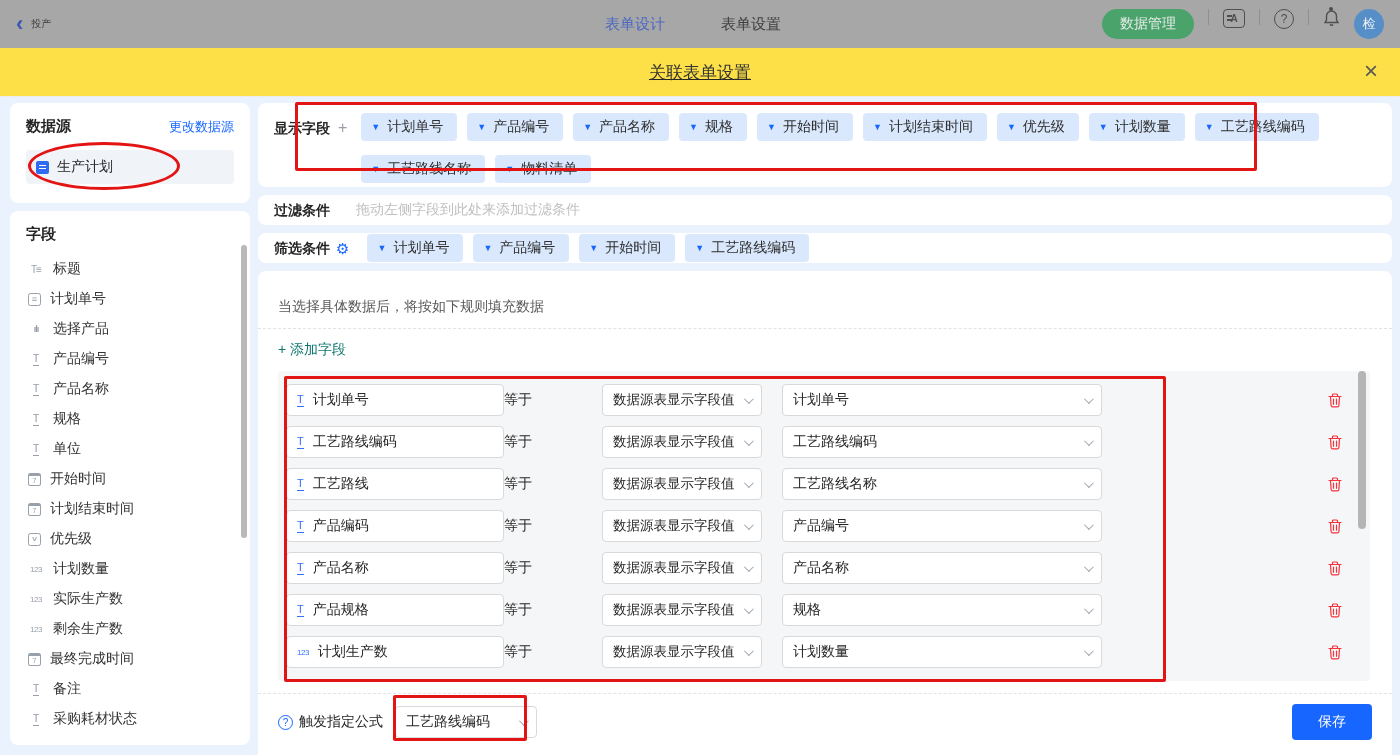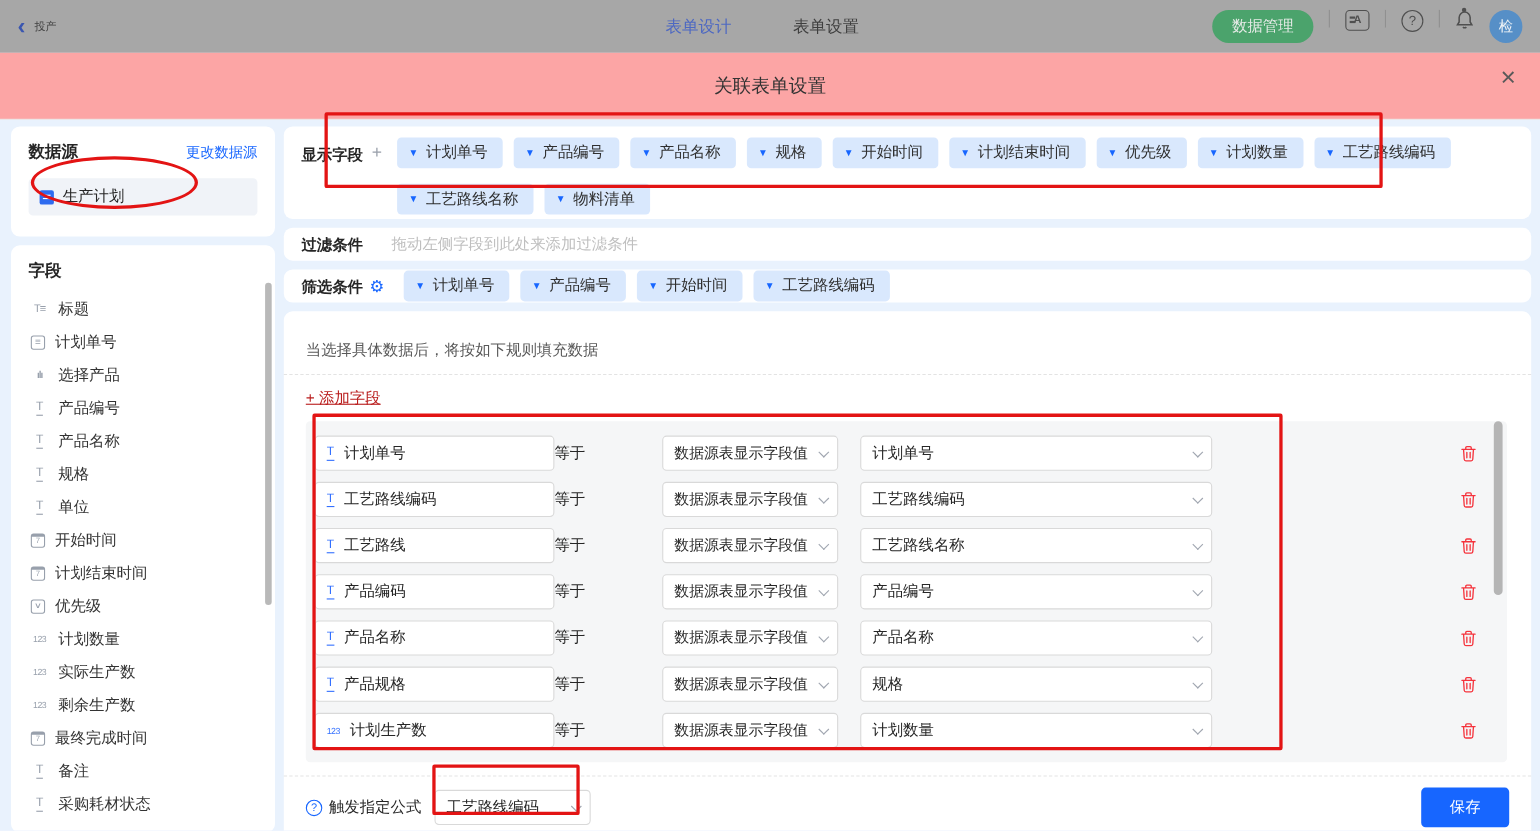--- a/index.html
+++ b/index.html
@@ -20,21 +20,21 @@
   .ic-doca { width:22px; height:19px; border:1.6px solid #4f4f4f; border-radius:4px; display:flex; align-items:center; justify-content:center; position:relative; cursor:pointer; }
   .ic-doca::after { content:"A"; font-size:10px; font-weight:bold; color:#4f4f4f; }
   .ic-doca::before { content:""; position:absolute; left:3px; top:5px; width:5px; height:2px; background:#4f4f4f; box-shadow:0 4px 0 #4f4f4f; }
   .ic-help-top { width:20px; height:20px; border:1.6px solid #4f4f4f; border-radius:50%; display:flex; align-items:center; justify-content:center; cursor:pointer; }
   .ic-help-top::after { content:"?"; font-size:12px; color:#4f4f4f; }
   .ic-bell { position:relative; cursor:pointer; display:flex; }
   .ic-bell .dot { position:absolute; top:-2px; left:6px; width:4px; height:4px; border-radius:50%; background:#4f4f4f; }
   .avatar { width:30px; height:30px; border-radius:50%; background:#568fc7; color:#eef2f6; display:flex; align-items:center; justify-content:center; font-size:13px; cursor:pointer; }
 
   
-  .modal-head { height:61px; background:#fca5a5; border-bottom:1px solid #ececec; display:flex; align-items:center; justify-content:center; position:relative; }
+  .modal-head { height:49px; background:#fde047; border-bottom:1px solid #ececec; display:flex; align-items:center; justify-content:center; position:relative;text-decoration:underline; }
   .modal-title { font-size:17px; font-weight:500; color:#333; }
   .modal-close { position:absolute; right:22px; top:11px; font-size:24px; color:#595959; cursor:pointer; line-height:1; }
 
   
   .content { height:658px; display:flex; gap:8px; padding:6px 8px 10px 10px; background:#e9f2fd; position:relative; }
   .card { background:#fff; border-radius:8px; }
 
   .left-col { width:240px; display:flex; flex-direction:column; gap:8px; flex:none; }
   .ds-card { padding:14px 16px; height:100px; }
   .ds-head { display:flex; align-items:center; justify-content:space-between; }
@@ -72,21 +72,21 @@
 
   .filter-card { height:38px; padding:0 16px; display:flex; align-items:center; }
   .filter-card .ph { color:#bfbfbf; margin-left:26px; }
 
   .screen-card { height:40px; padding:0 16px; display:flex; align-items:center; }
   .gear { color:#1766ff; font-size:15px; margin:0 10px 0 6px; cursor:pointer; line-height:1; }
 
   .rules-card { flex:1; padding:27px 20px; position:relative; display:flex; flex-direction:column; }
   .hint { color:#595959; font-size:14px; }
   .dash { border:none; border-top:1px dashed #e3e3e3; margin:12px -20px 0; }
-  .add-field { color:#b91c1c; font-size:14px; margin:12px 0; cursor:pointer; width:max-content;text-decoration:underline; }
+  .add-field { color:#0f766e; font-size:14px; margin:12px 0; cursor:pointer; width:max-content; }
   .panel { background:#f5f6f7; border-radius:4px; padding:8px 0 8px 8px; margin-right:2px; position:relative; }
   .rrow { height:42px; display:flex; align-items:center; }
   .rfield { width:218px; height:32px; background:#fff; border:1px solid #d9d9d9; border-radius:4px; display:flex; align-items:center; gap:9px; padding:0 10px; cursor:text; }
   .ri { color:#3370ff; flex:none; display:flex; }
   .ri-text::after { content:"T"; font-size:11px; border-bottom:1px solid #3370ff; line-height:1.1; }
   .ri-num::after { content:"123"; font-size:8px; letter-spacing:-0.5px; }
   .req { width:98px; font-weight:500; color:#262626; }
   .dd { height:32px; background:#fff; border:1px solid #d9d9d9; border-radius:4px; display:flex; align-items:center; justify-content:space-between; padding:0 10px; cursor:pointer; }
   .dd1 { width:160px; margin-right:20px; font-size:13.5px; }
   .dd2 { width:320px; }

